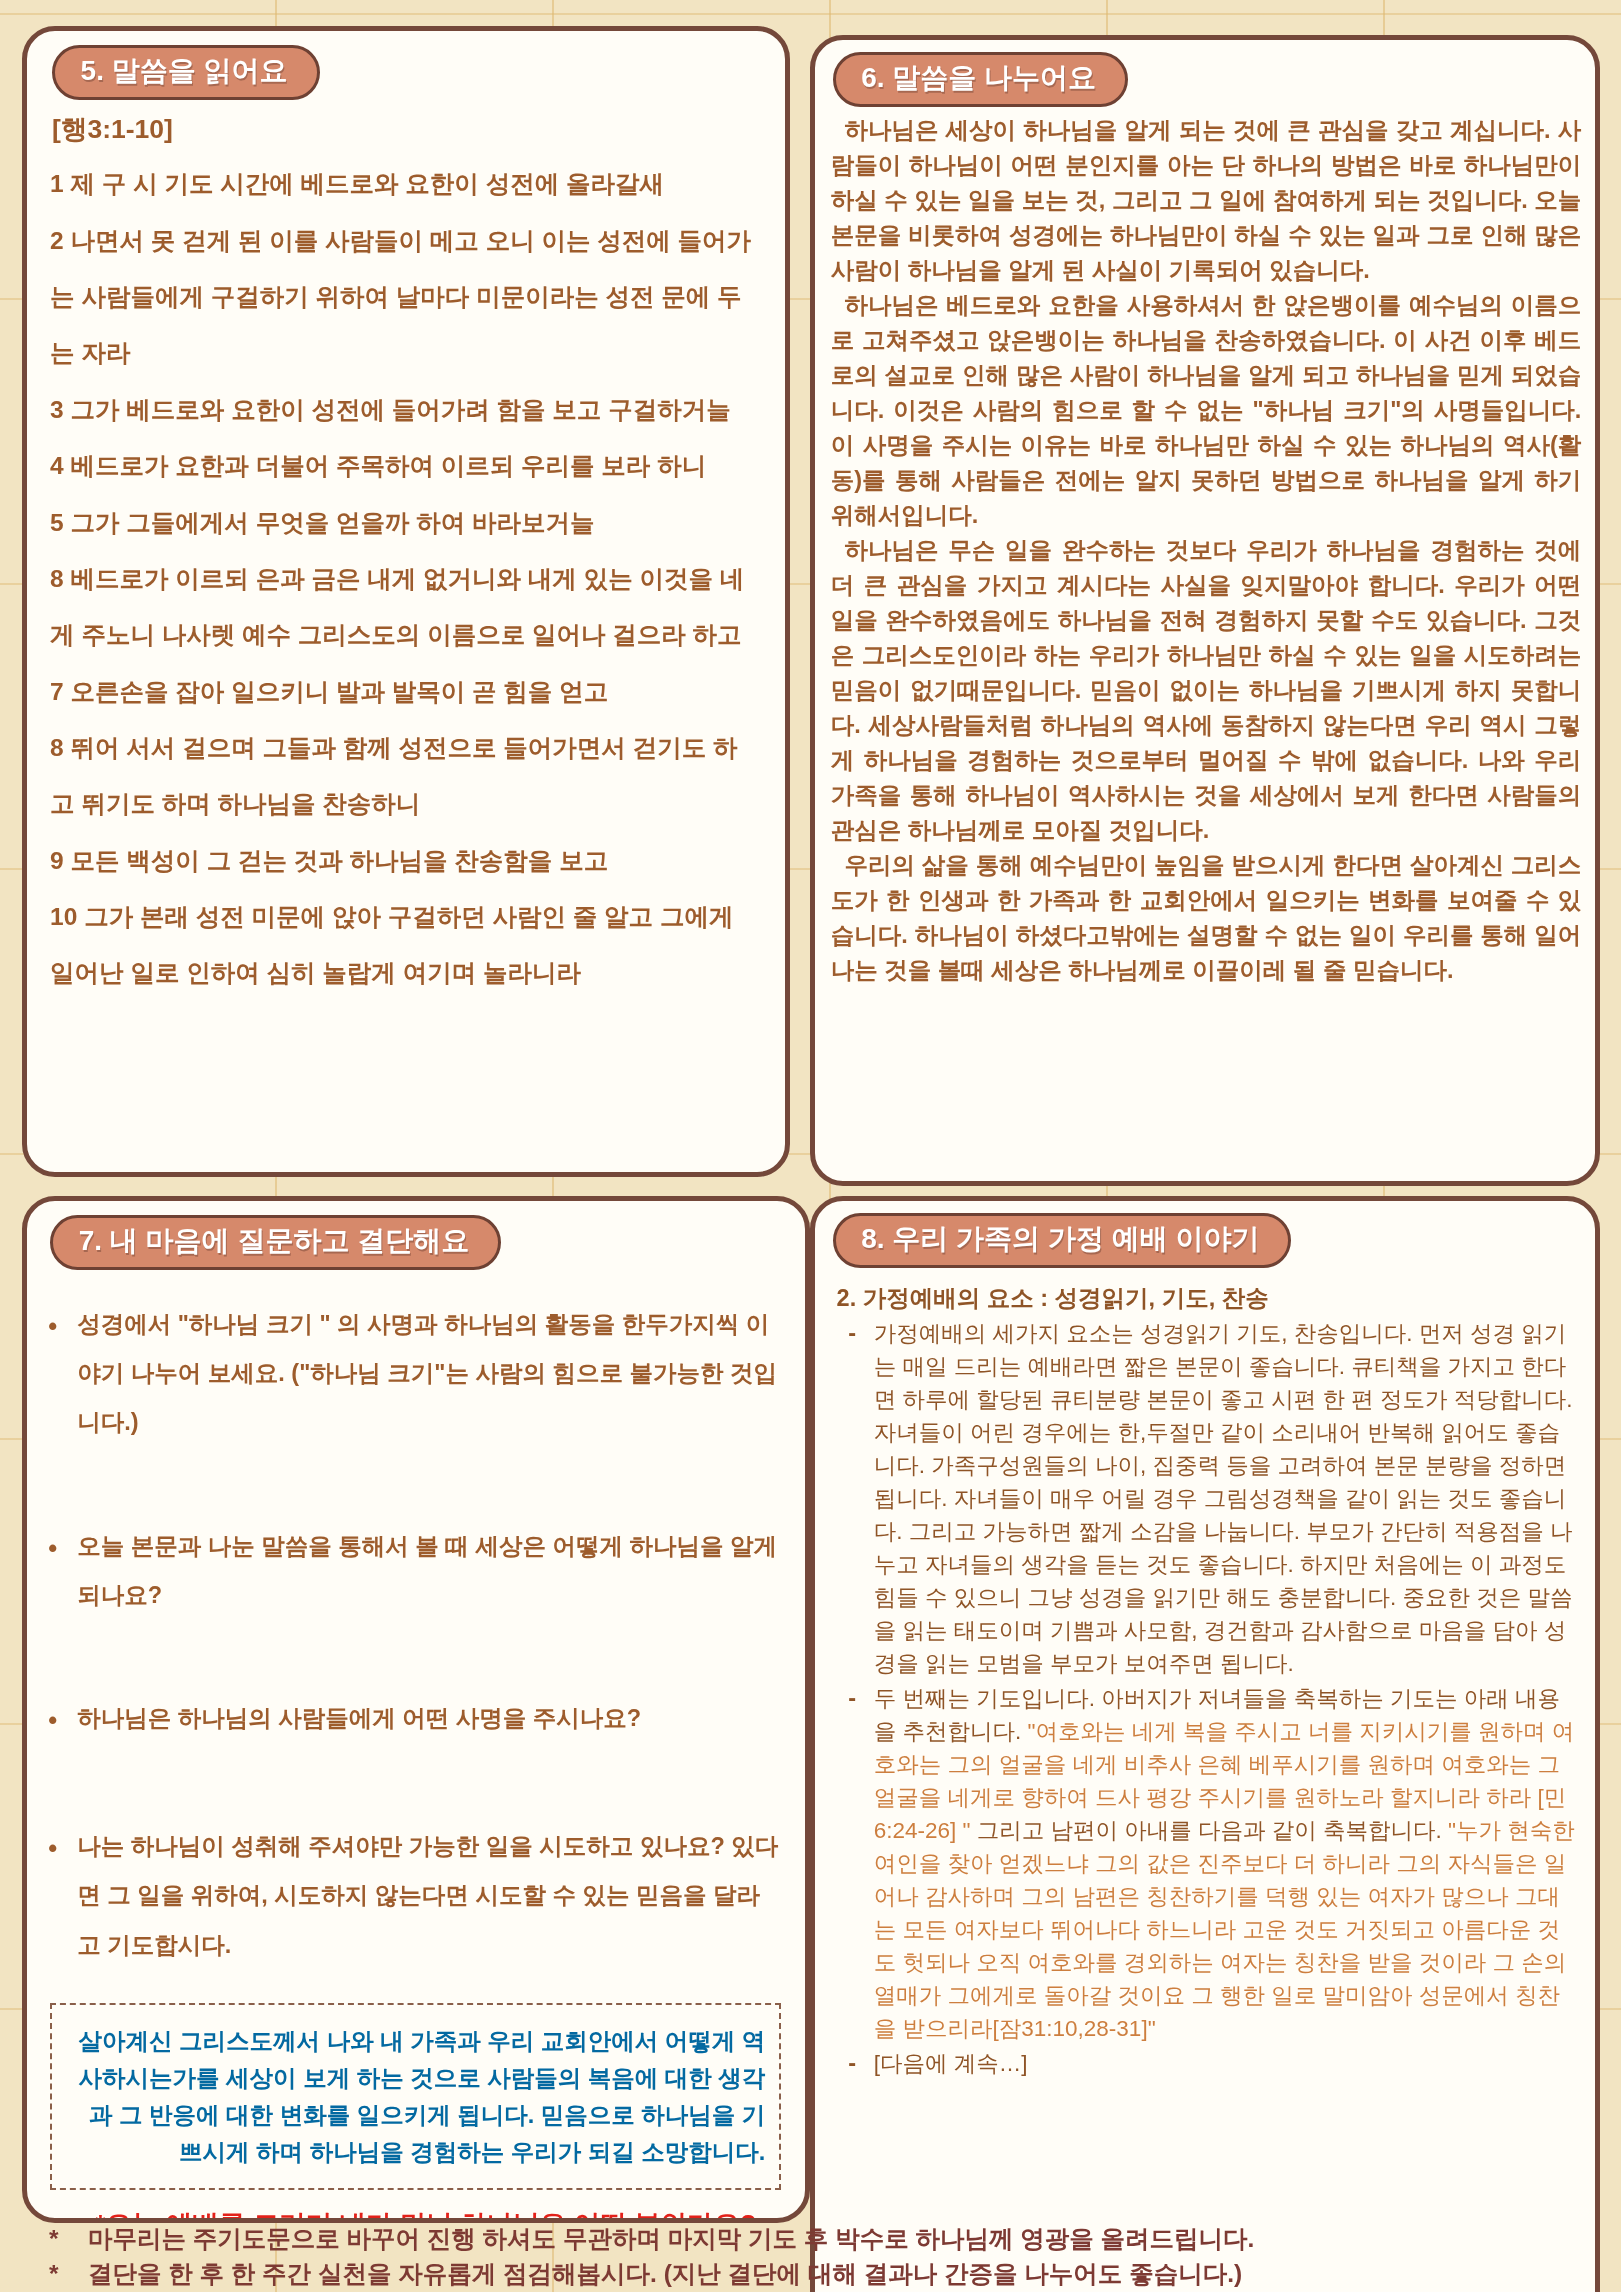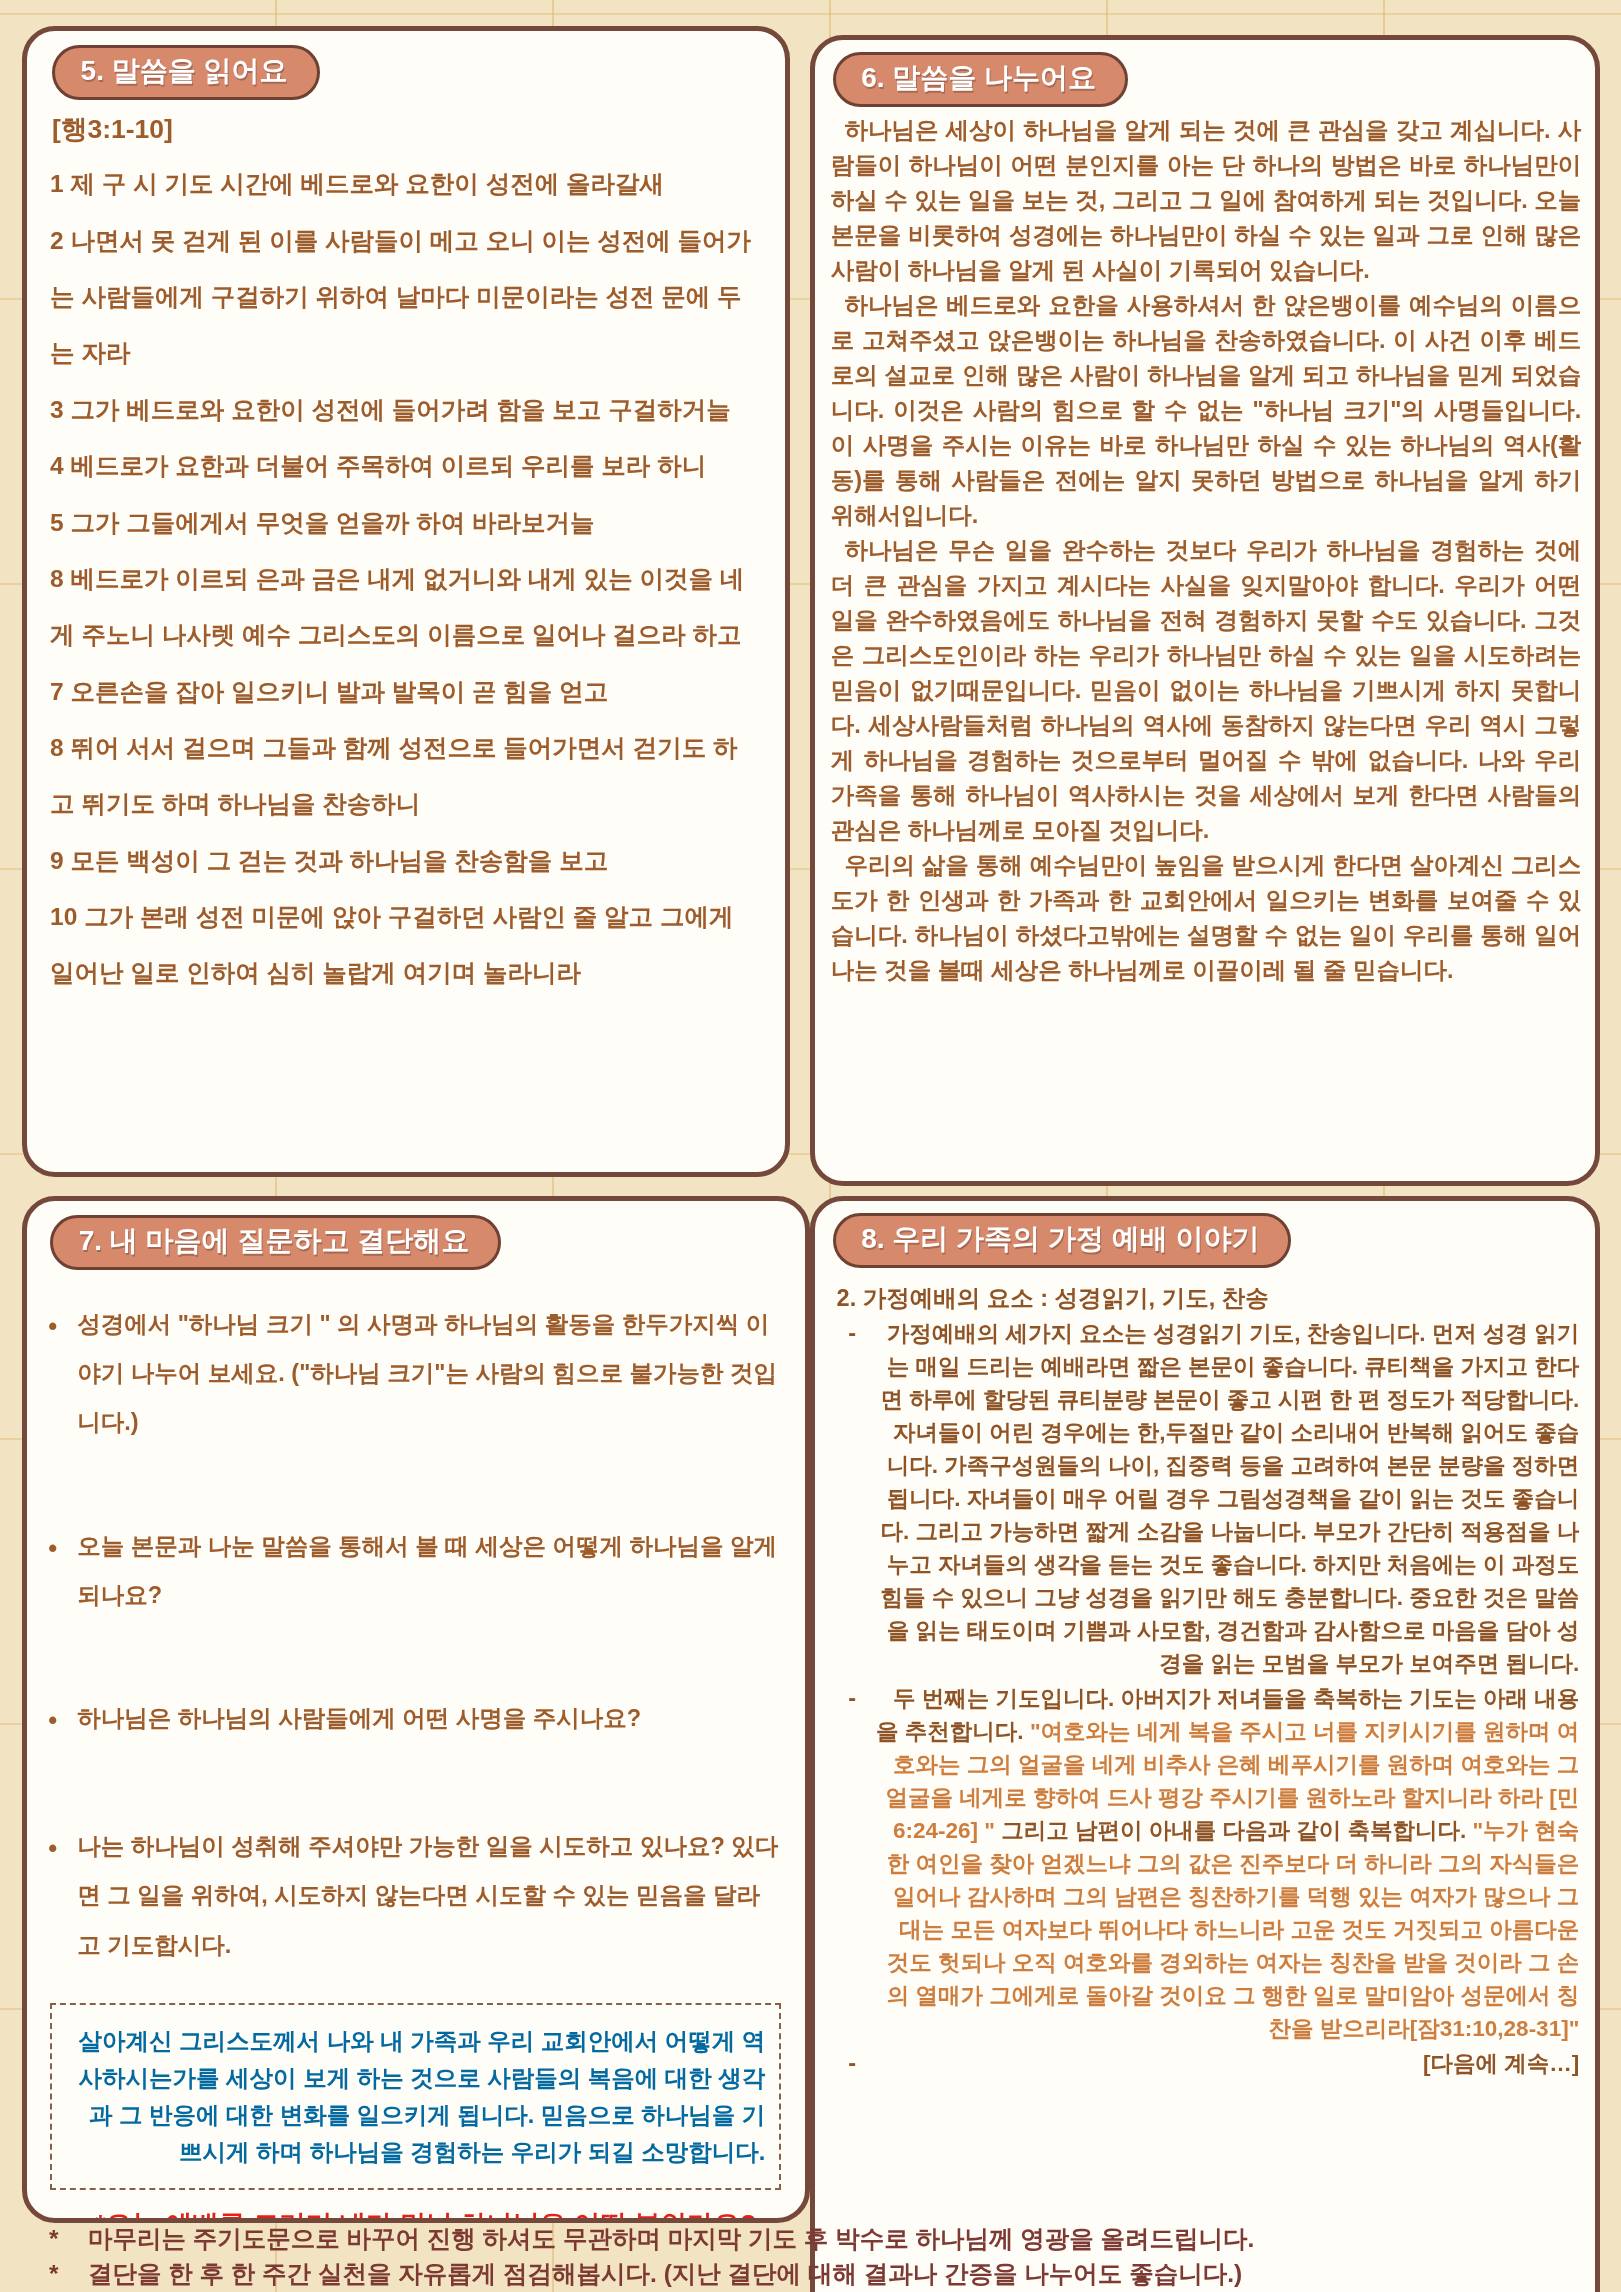--- a/index.html
+++ b/index.html
@@ -86,21 +86,21 @@
   }
   .dash-item{
     display:flex;align-items:flex-start;
     margin:2px 0 2px 17.6px;
   }
   .dash-item .dash{
     color:#8f5426;font-size:23.5px;font-weight:bold;
     width:25.5px;flex:0 0 25.5px;line-height:33px;
   }
   .dash-item .dtext{
-    color:#8f5426;font-size:22.5px;font-weight:bold;line-height:33px;flex:1;text-align:right;
+    color:#8f5426;font-size:22.5px;font-weight:normal;line-height:33px;flex:1;
   }
   .dtext .quote{color:#cd7e3e;}
   
   .footer{
     position:absolute;left:45px;top:2221px;width:1549px;
   }
   .note{
     color:#7d3a33;font-size:24.5px;font-weight:bold;line-height:35px;
     display:flex;align-items:flex-start;
   }

